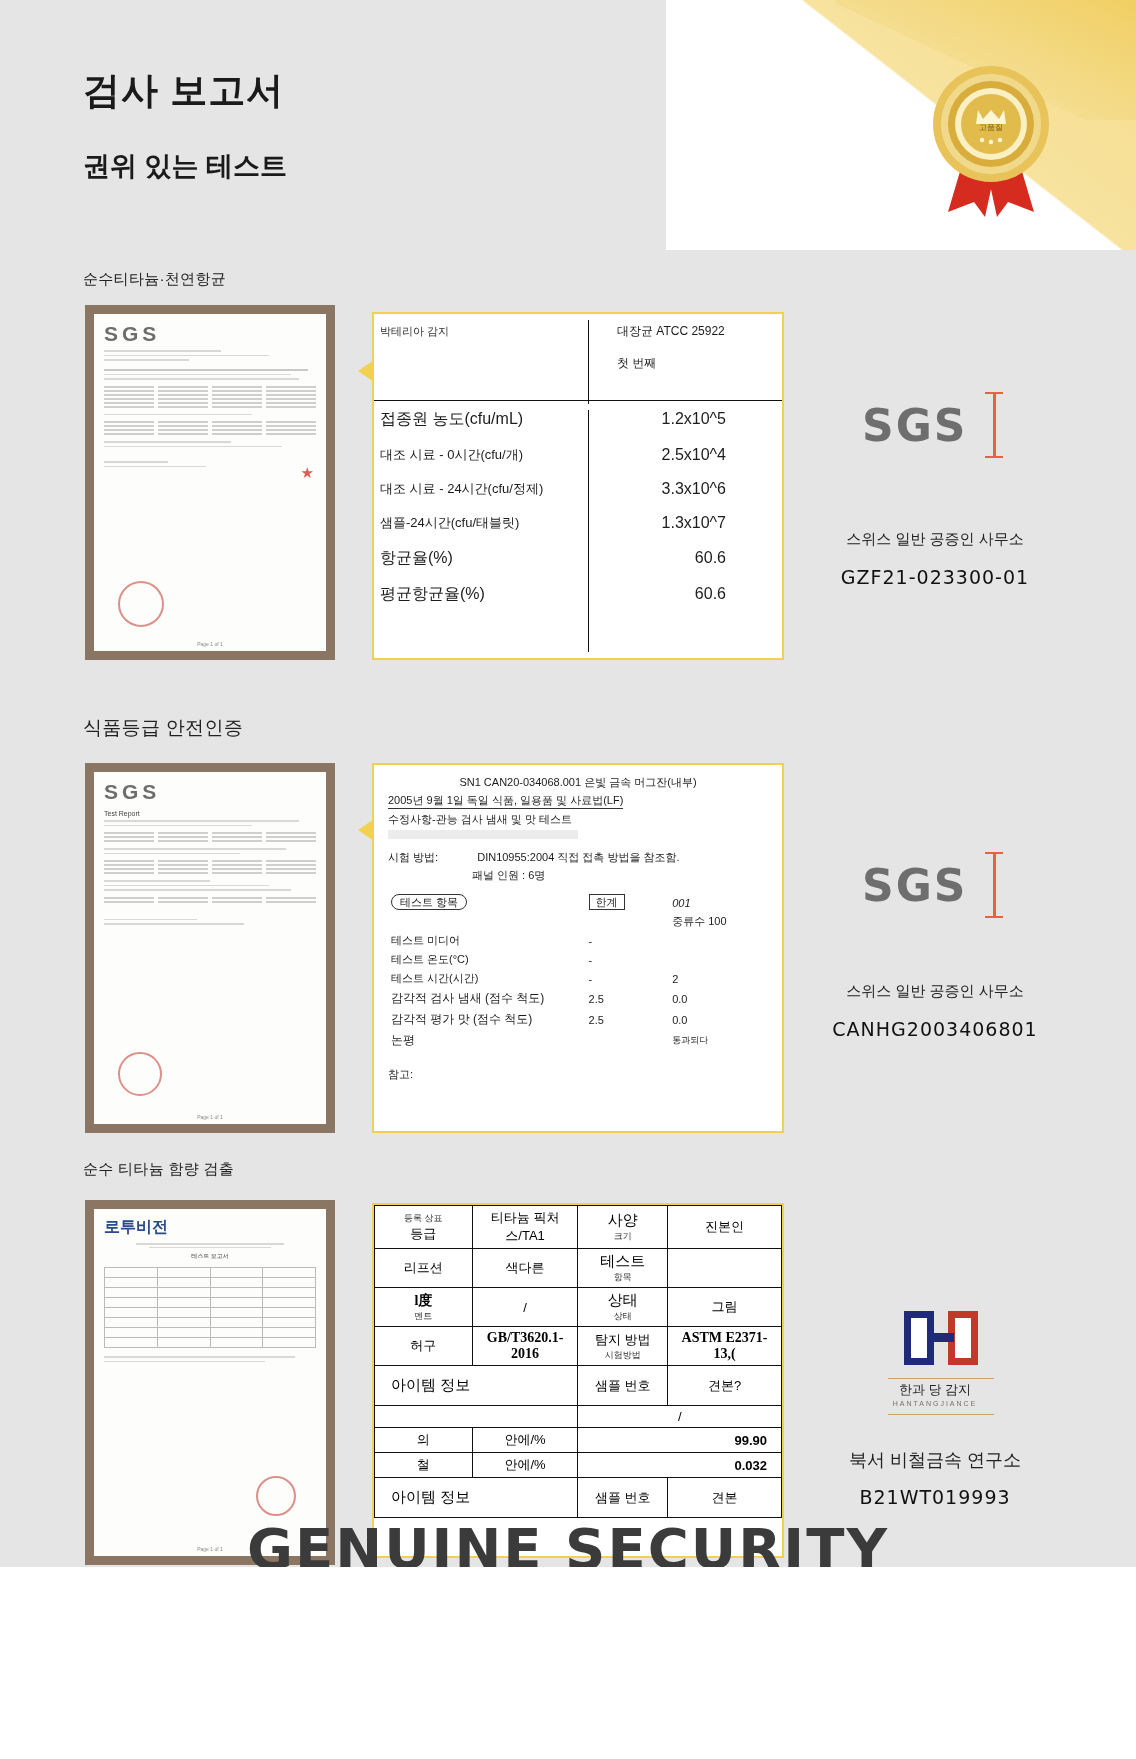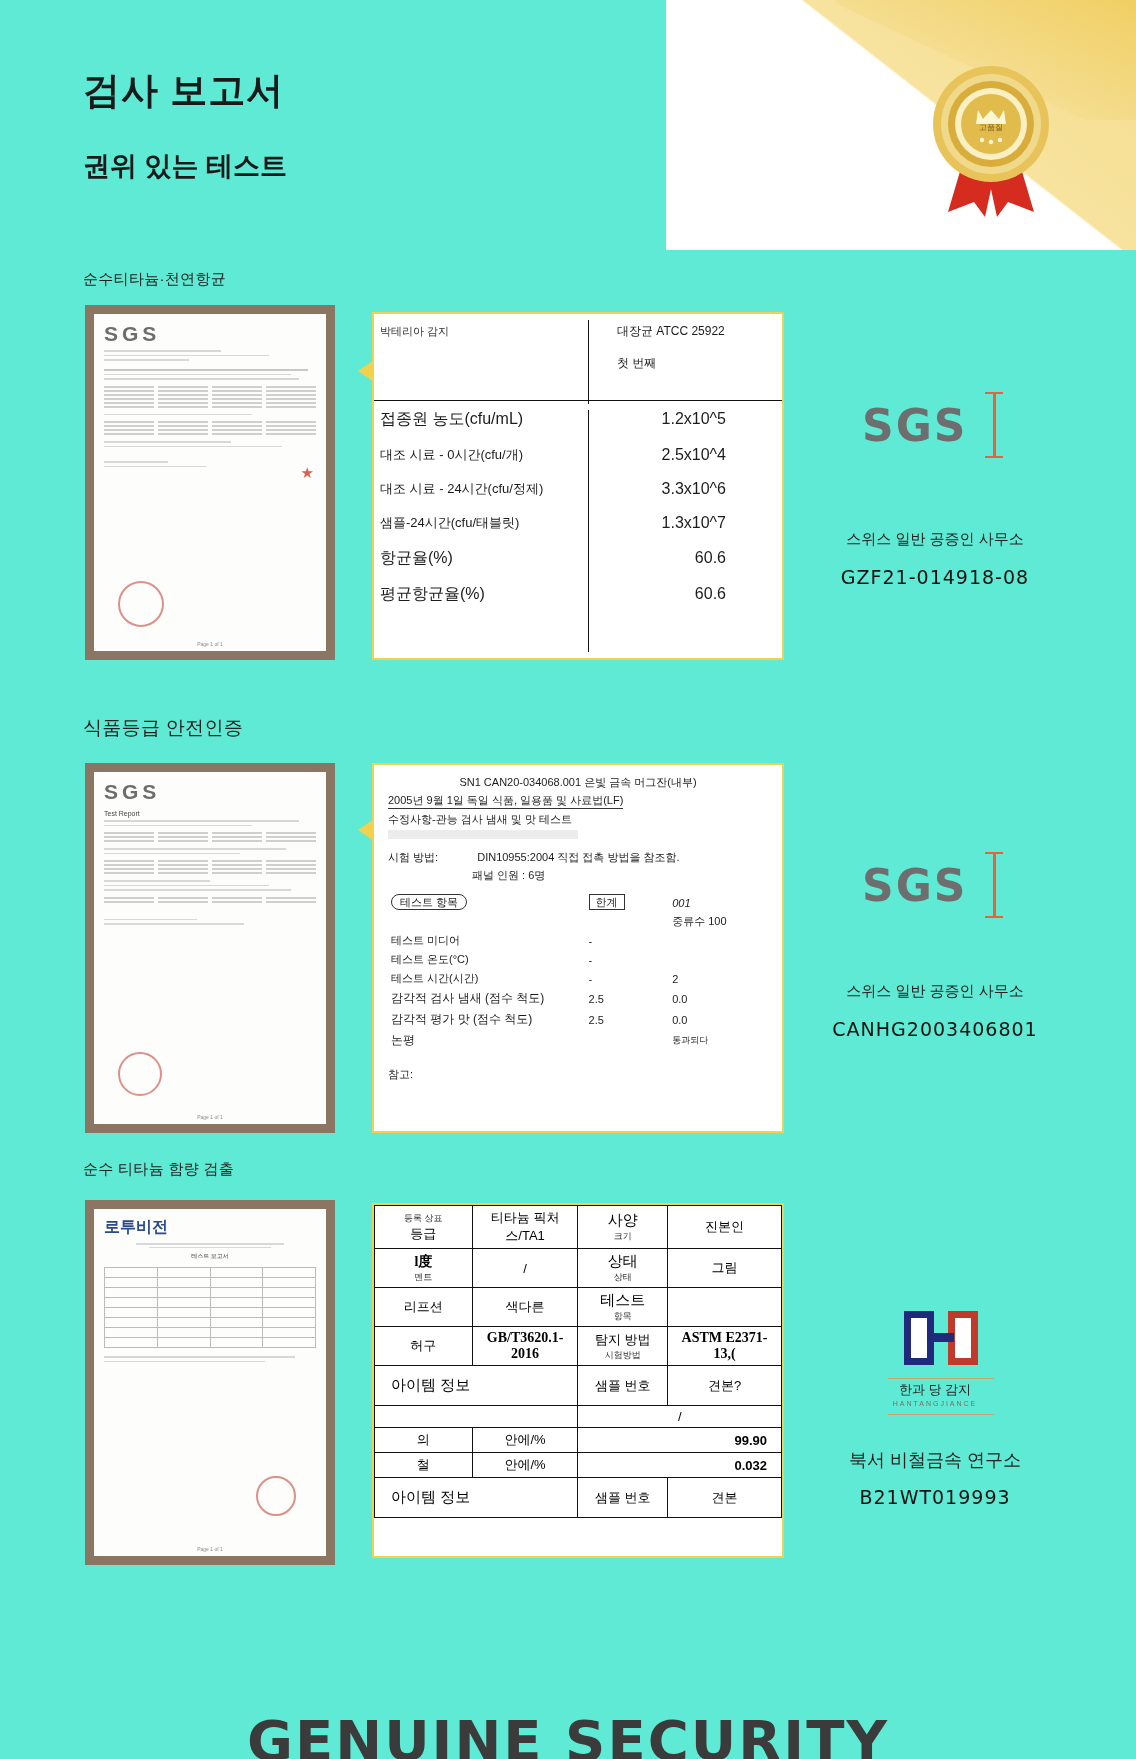--- a/index.html
+++ b/index.html
@@ -4,23 +4,23 @@
 <style>
   * { box-sizing: border-box; }
   html, body {
     margin: 0; padding: 0;
     background: #ffffff;
     font-family: "Liberation Sans", "DejaVu Sans", sans-serif;
   }
   .page {
     position: relative;
     width: 1136px;
-    height: 1759px;
+    height: 1567px;
     overflow: hidden;
-    background: #5eead4;
+    background: #e5e5e5;
   }
   
   .corner-wedge {
     position: absolute;
     top: 0; right: 0;
     width: 470px; height: 250px;
     background: linear-gradient(218deg, #f6dc8c 0%, #f7e39f 42%, #ffffff 42.5%);
     pointer-events: none;
   }
   .corner-wedge2 {
@@ -375,21 +375,21 @@
       </tr>
     </tbody>
       </table>
   </div>
 
   <div class="sgs-logo" style="left:862px; top:400px;">SGS</div>
   <div class="sgs-bar" style="left:993px; top:394px; height:62px;"></div>
   <div class="sgs-tick" style="left:985px; top:392px; width:18px;"></div>
   <div class="sgs-tick" style="left:985px; top:456px; width:18px;"></div>
   <div class="right-cap" style="left:790px; top:530px; width:290px;">스위스 일반 공증인 사무소</div>
-  <div class="right-code" style="left:790px; top:566px; width:290px;">GZF21-014918-08</div>
+  <div class="right-code" style="left:790px; top:566px; width:290px;">GZF21-023300-01</div>
 
   <div class="section-label" style="left:83px; top:715px; font-size:19px;">식품등급 안전인증</div>
 
   <div class="cert-frame" style="left:85px; top:763px; width:250px; height:370px;">
     <div class="cert-inner">
       <div class="sgs-mini">SGS</div>
       <div style="font-size:7px;color:#444;margin:6px 0 2px;">Test Report</div>
       <div class="doc-line s" style="width:92%"></div>
       <div class="doc-line s" style="width:70%"></div>
       <div class="doc-grid">
@@ -592,41 +592,41 @@
         </td>
         <td style="width:26%">티타늄 픽처스/TA1</td>
         <td style="width:22%">
           <div class="bigc">사양</div>
           <div class="small">크기</div>
         </td>
         <td style="width:28%">진본인</td>
       </tr>
       <tr>
         <td>
+          <div class="small"></div>
+          <div>리프션</div>
+        </td>
+        <td>색다른</td>
+        <td>
+          <div class="bigc">테스트</div>
+          <div class="small">항목</div>
+        </td>
+        <td></td>
+      </tr>
+      <tr>
+        <td>
           <div class="serif">l度</div>
           <div class="small">멘트</div>
         </td>
         <td>/</td>
         <td>
           <div class="bigc">상태</div>
           <div class="small">상태</div>
         </td>
         <td>그림</td>
-      </tr>
-      <tr>
-        <td>
-          <div class="small"></div>
-          <div>리프션</div>
-        </td>
-        <td>색다른</td>
-        <td>
-          <div class="bigc">테스트</div>
-          <div class="small">항목</div>
-        </td>
-        <td></td>
       </tr>
       <tr>
         <td>
           <div class="small"></div>
           <div>허구</div>
         </td>
         <td class="serif">GB/T3620.1-2016</td>
         <td>
           <div>탐지 방법</div>
           <div class="small">시험방법</div>

